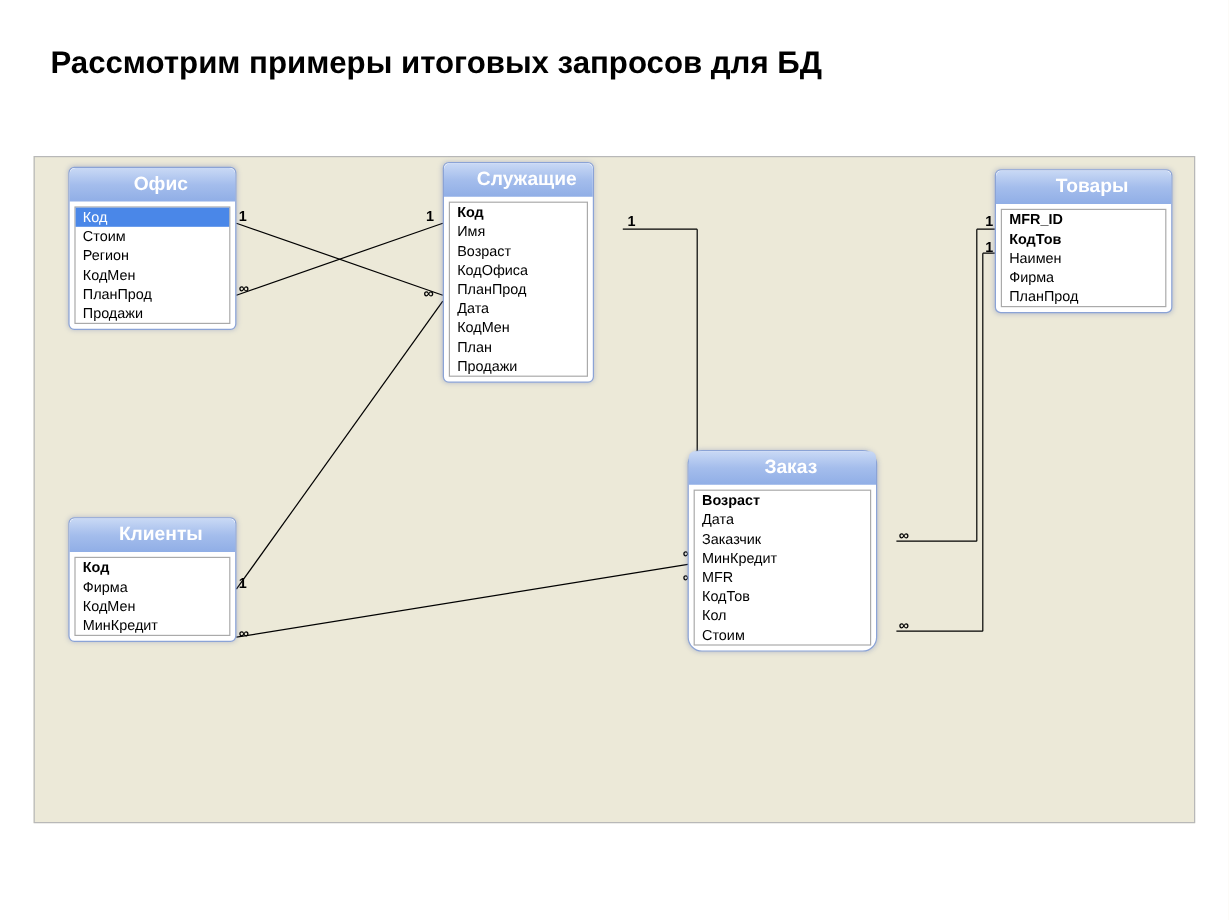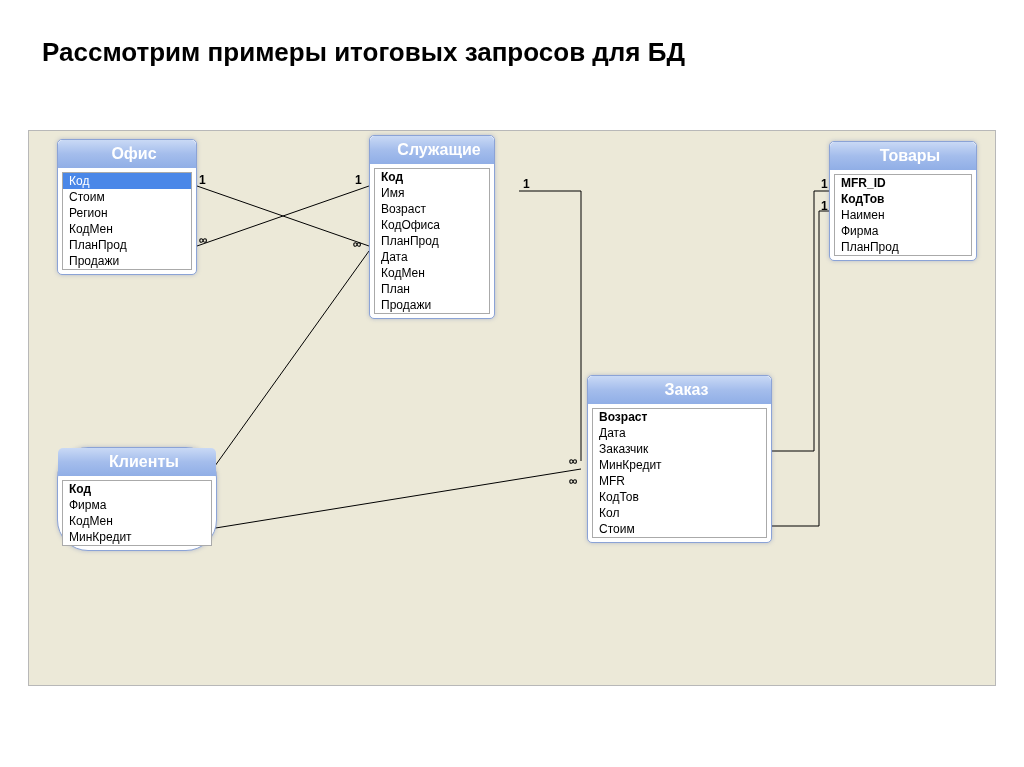--- a/index.html
+++ b/index.html
@@ -140,31 +140,31 @@
       <div class="field">Возраст</div>
       <div class="field">КодОфиса</div>
       <div class="field">ПланПрод</div>
       <div class="field">Дата</div>
       <div class="field">КодМен</div>
       <div class="field">План</div>
       <div class="field">Продажи</div>
     </div>
   </div>
 
-  <div class="entity" style="left:28px; top:316px; width:160px;border-radius:31px;">
+  <div class="entity" style="left:28px; top:300px; width:140px;">
     <div class="entity-header">Клиенты</div>
     <div class="entity-body">
       <div class="field bold">Код</div>
       <div class="field">Фирма</div>
       <div class="field">КодМен</div>
       <div class="field">МинКредит</div>
     </div>
   </div>
 
-  <div class="entity" style="left:558px; top:244px; width:185px;">
+  <div class="entity" style="left:544px; top:244px; width:158px;border-radius:12px;">
     <div class="entity-header">Заказ</div>
     <div class="entity-body">
       <div class="field bold">Возраст</div>
       <div class="field">Дата</div>
       <div class="field">Заказчик</div>
       <div class="field">МинКредит</div>
       <div class="field">MFR</div>
       <div class="field">КодТов</div>
       <div class="field">Кол</div>
       <div class="field">Стоим</div>

